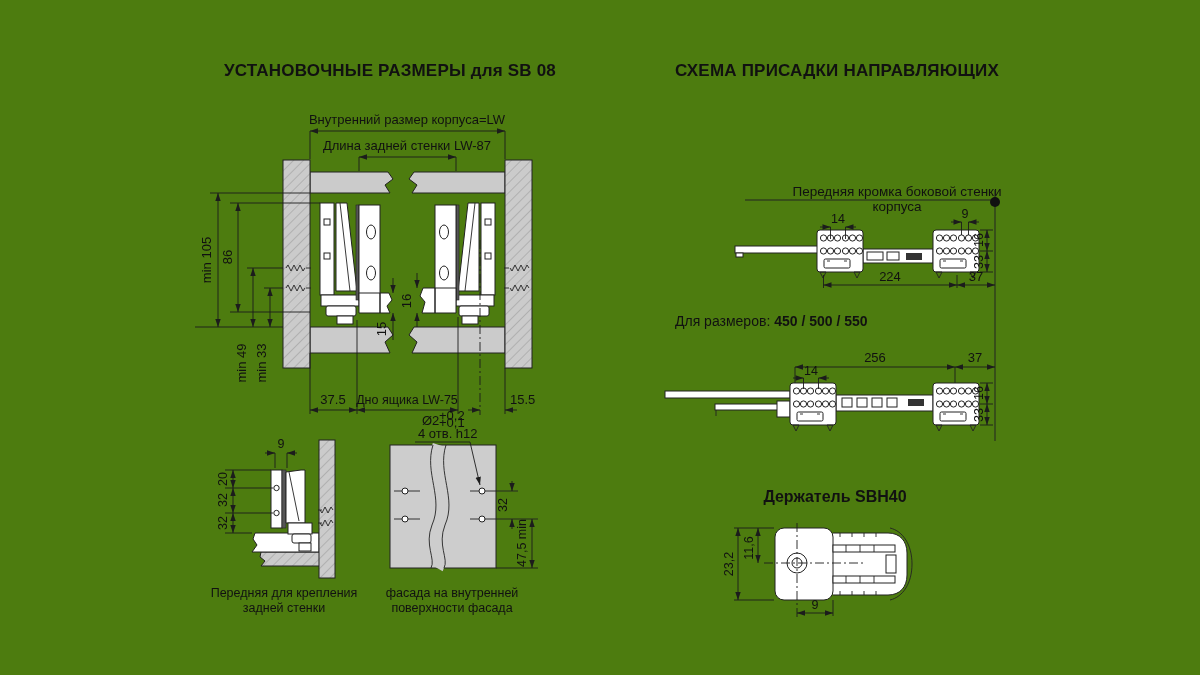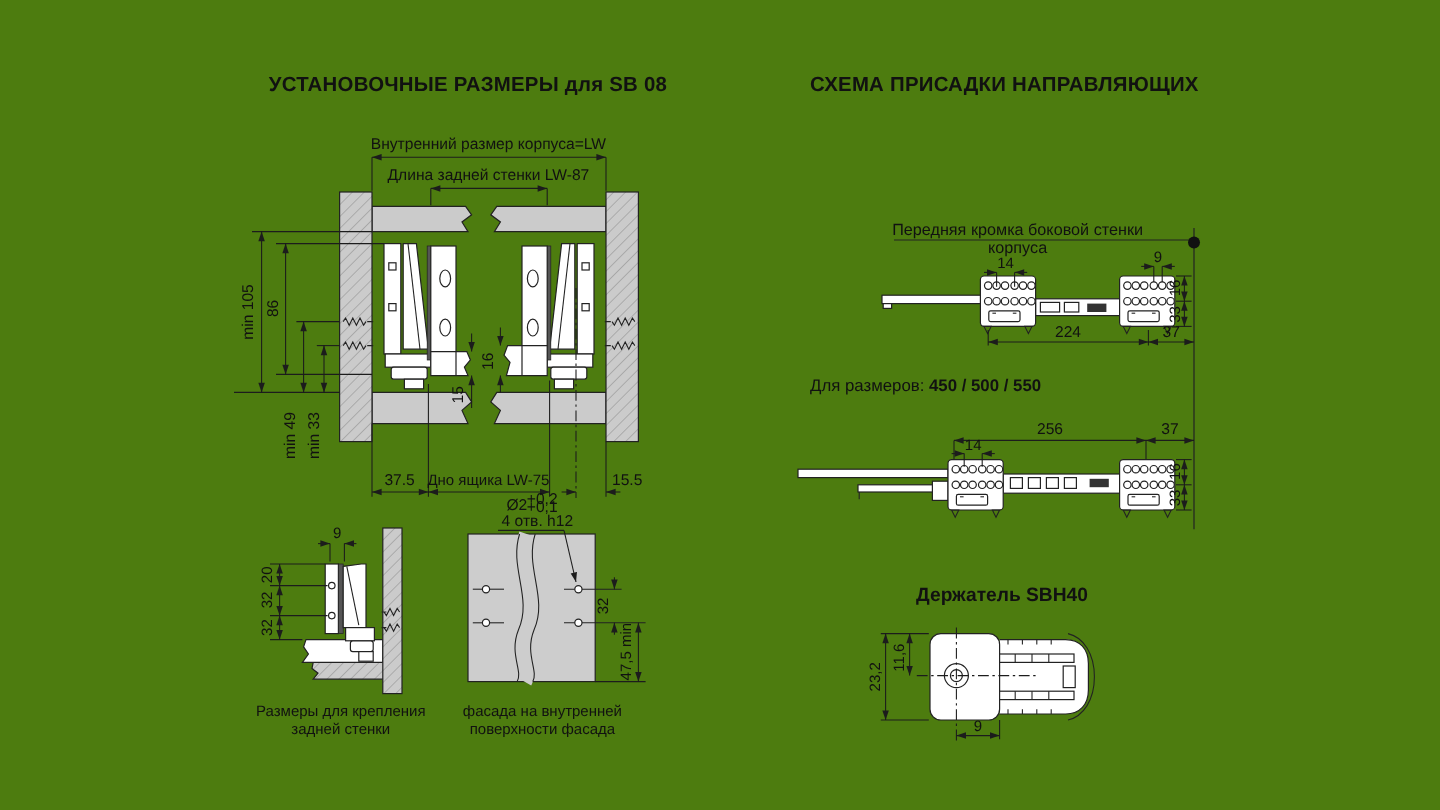--- a/index.html
+++ b/index.html
@@ -63,30 +63,30 @@
         <path d="M37,42 l6,0 l-3,6 Z" class="thin"></path>
       </g>
     </defs>
   </svg>
 
   <div class="abs ttl center" style="left:180px;top:61px;width:420px">УСТАНОВОЧНЫЕ РАЗМЕРЫ для SB 08</div>
   <div class="abs ttl" style="left:675px;top:61px;width:360px">СХЕМА ПРИСАДКИ НАПРАВЛЯЮЩИХ</div>
 
 
 
-  <div class="abs lbl center" style="left:722px;top:184px;width:252px">Передняя кромка боковой стенки корпуса</div>
+  <div class="abs lbl center" style="left:771px;top:184px;width:252px">Передняя кромка боковой стенки корпуса</div>
 
   <div class="abs sizes" style="left:675px;top:313px">
     <span>Для размеров: </span><b>450 / 500 / 550</b>
   </div>
 
   <div class="abs center" style="left:730px;top:488px;width:210px;font-weight:bold;font-size:16px">Держатель SBH40</div>
 
   <div class="abs cap center" style="left:195px;top:586px;width:178px">
-    <div>Размеры  для крепления</div>
+    <div>Передняя  для крепления</div>
     <div>задней стенки</div>
   </div>
 
   <div class="abs cap center" style="left:348px;top:586px;width:208px">
     <div>фасада на внутренней</div>
     <div>поверхности фасада</div>
   </div>
 
   <svg class="abs" style="left:180px;top:95px" width="420" height="340" viewBox="0 0 420 340">
 

